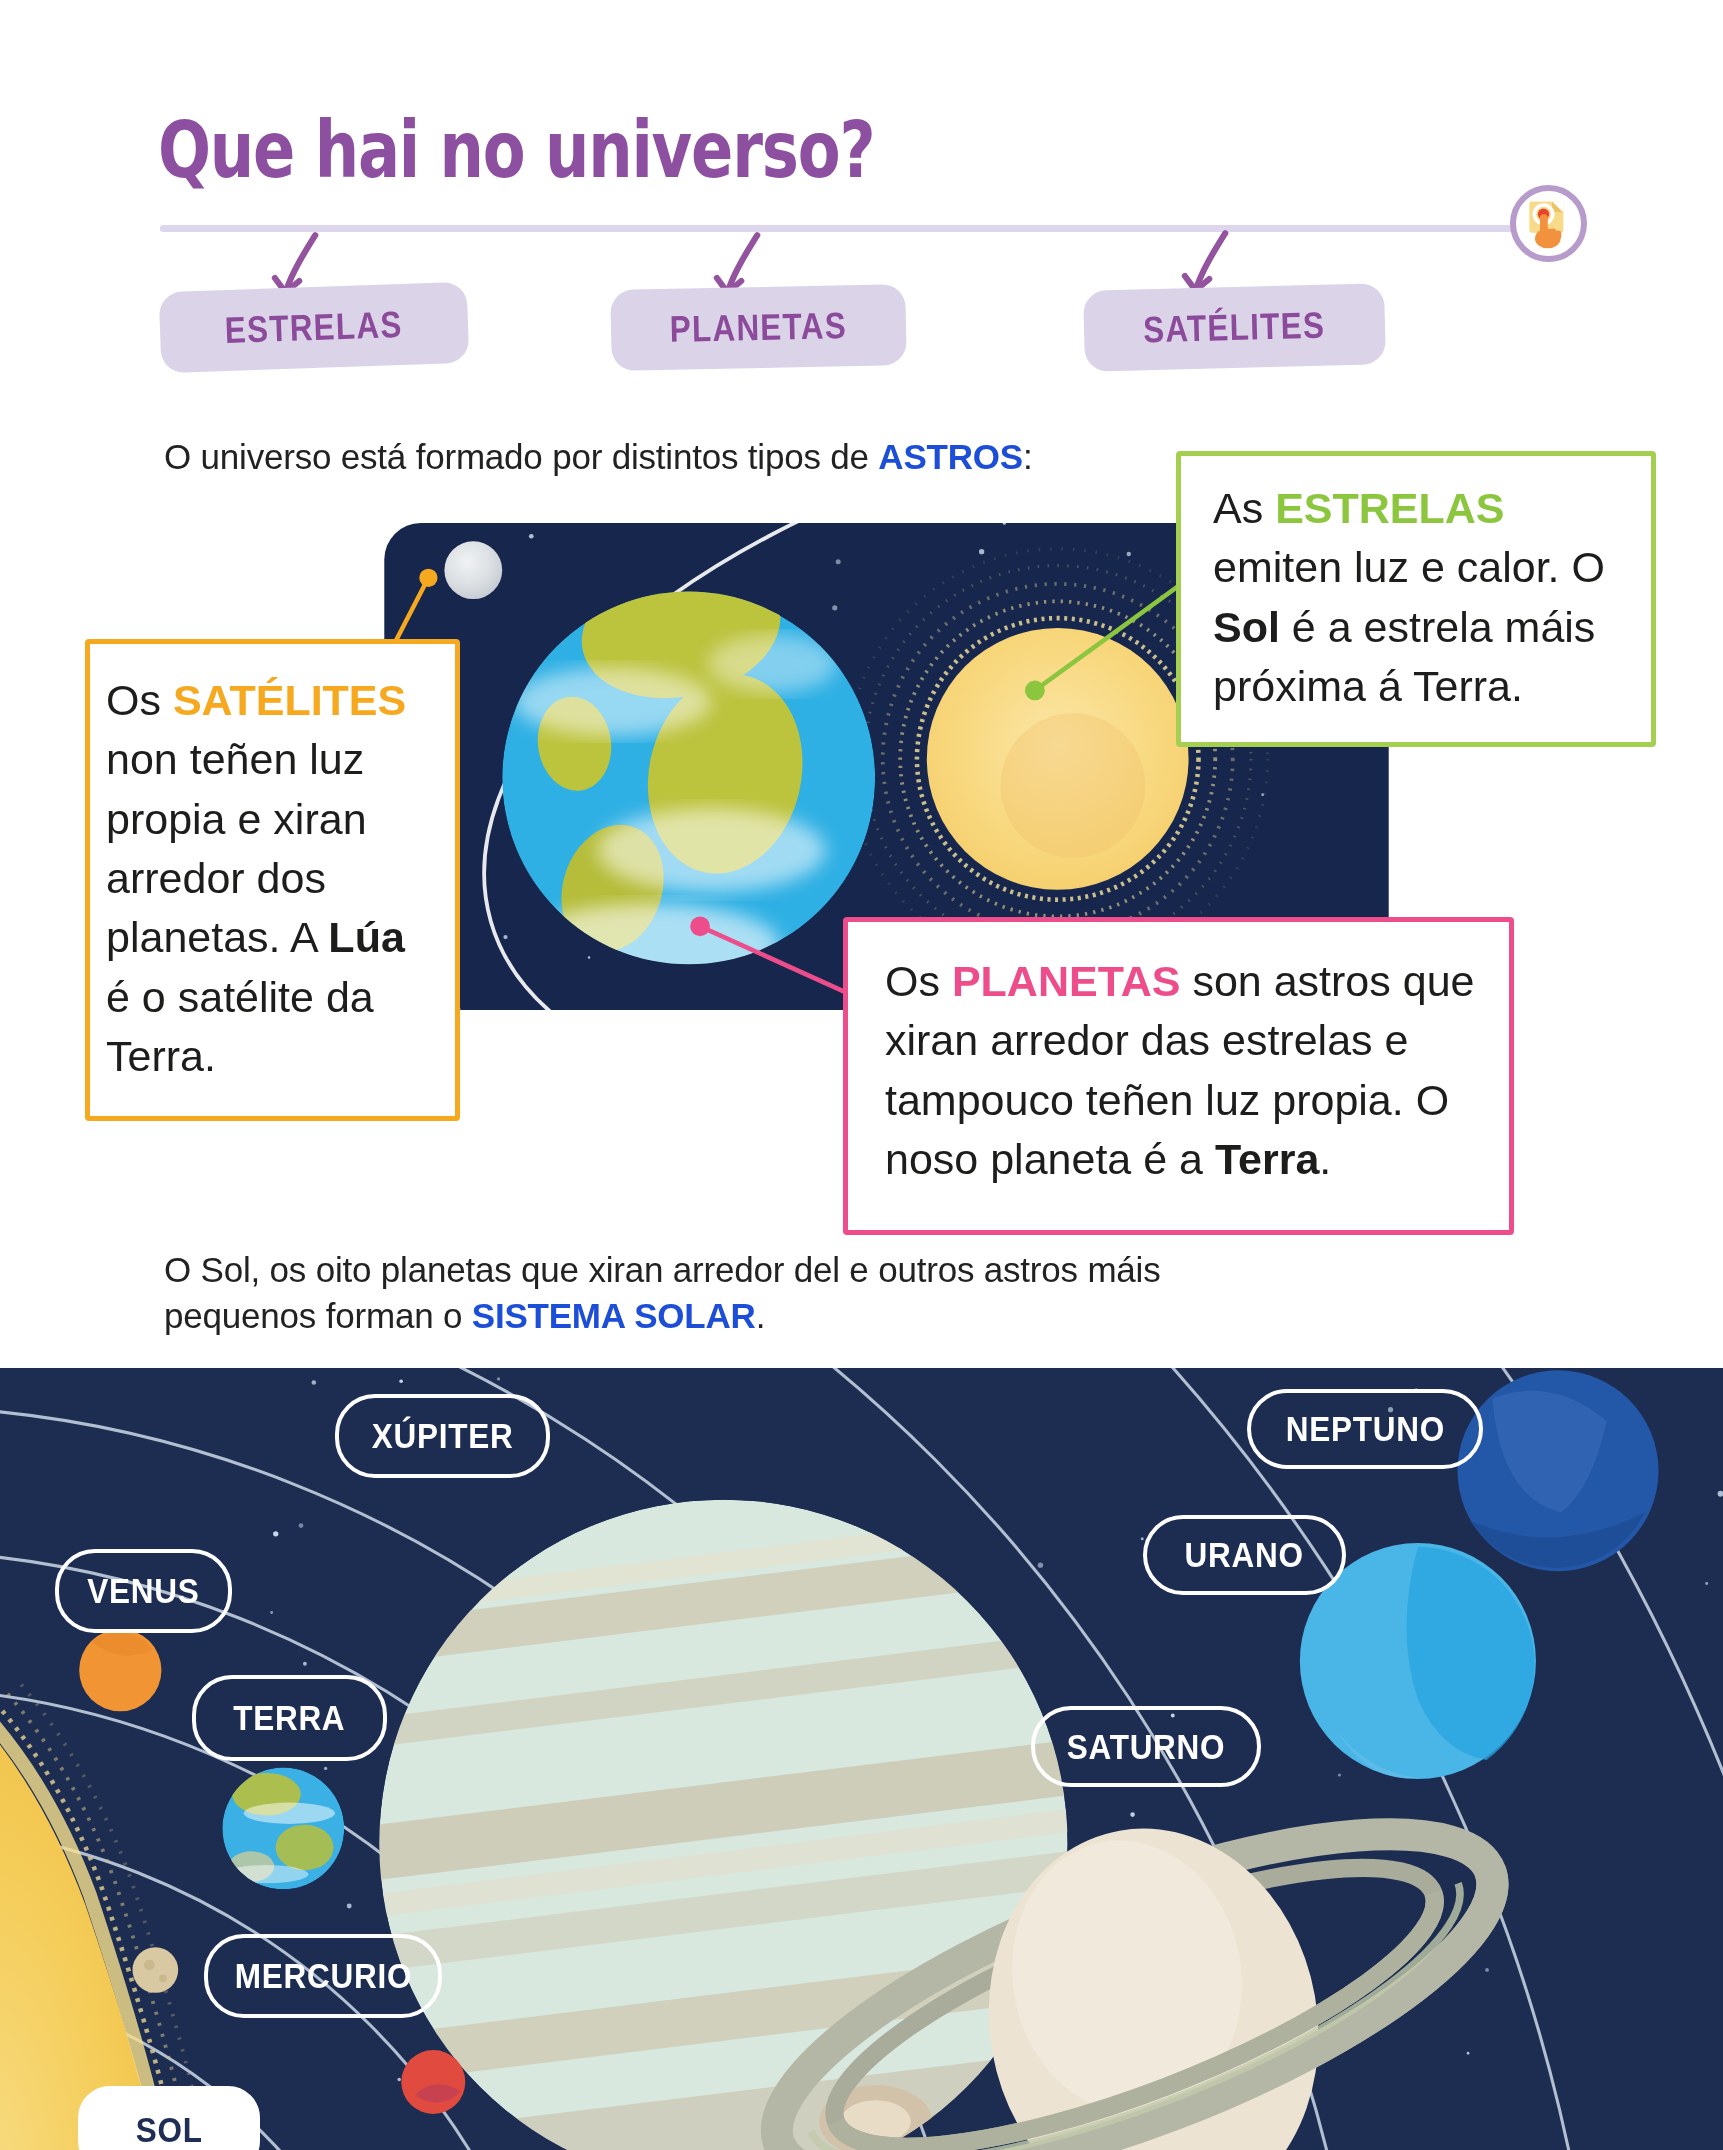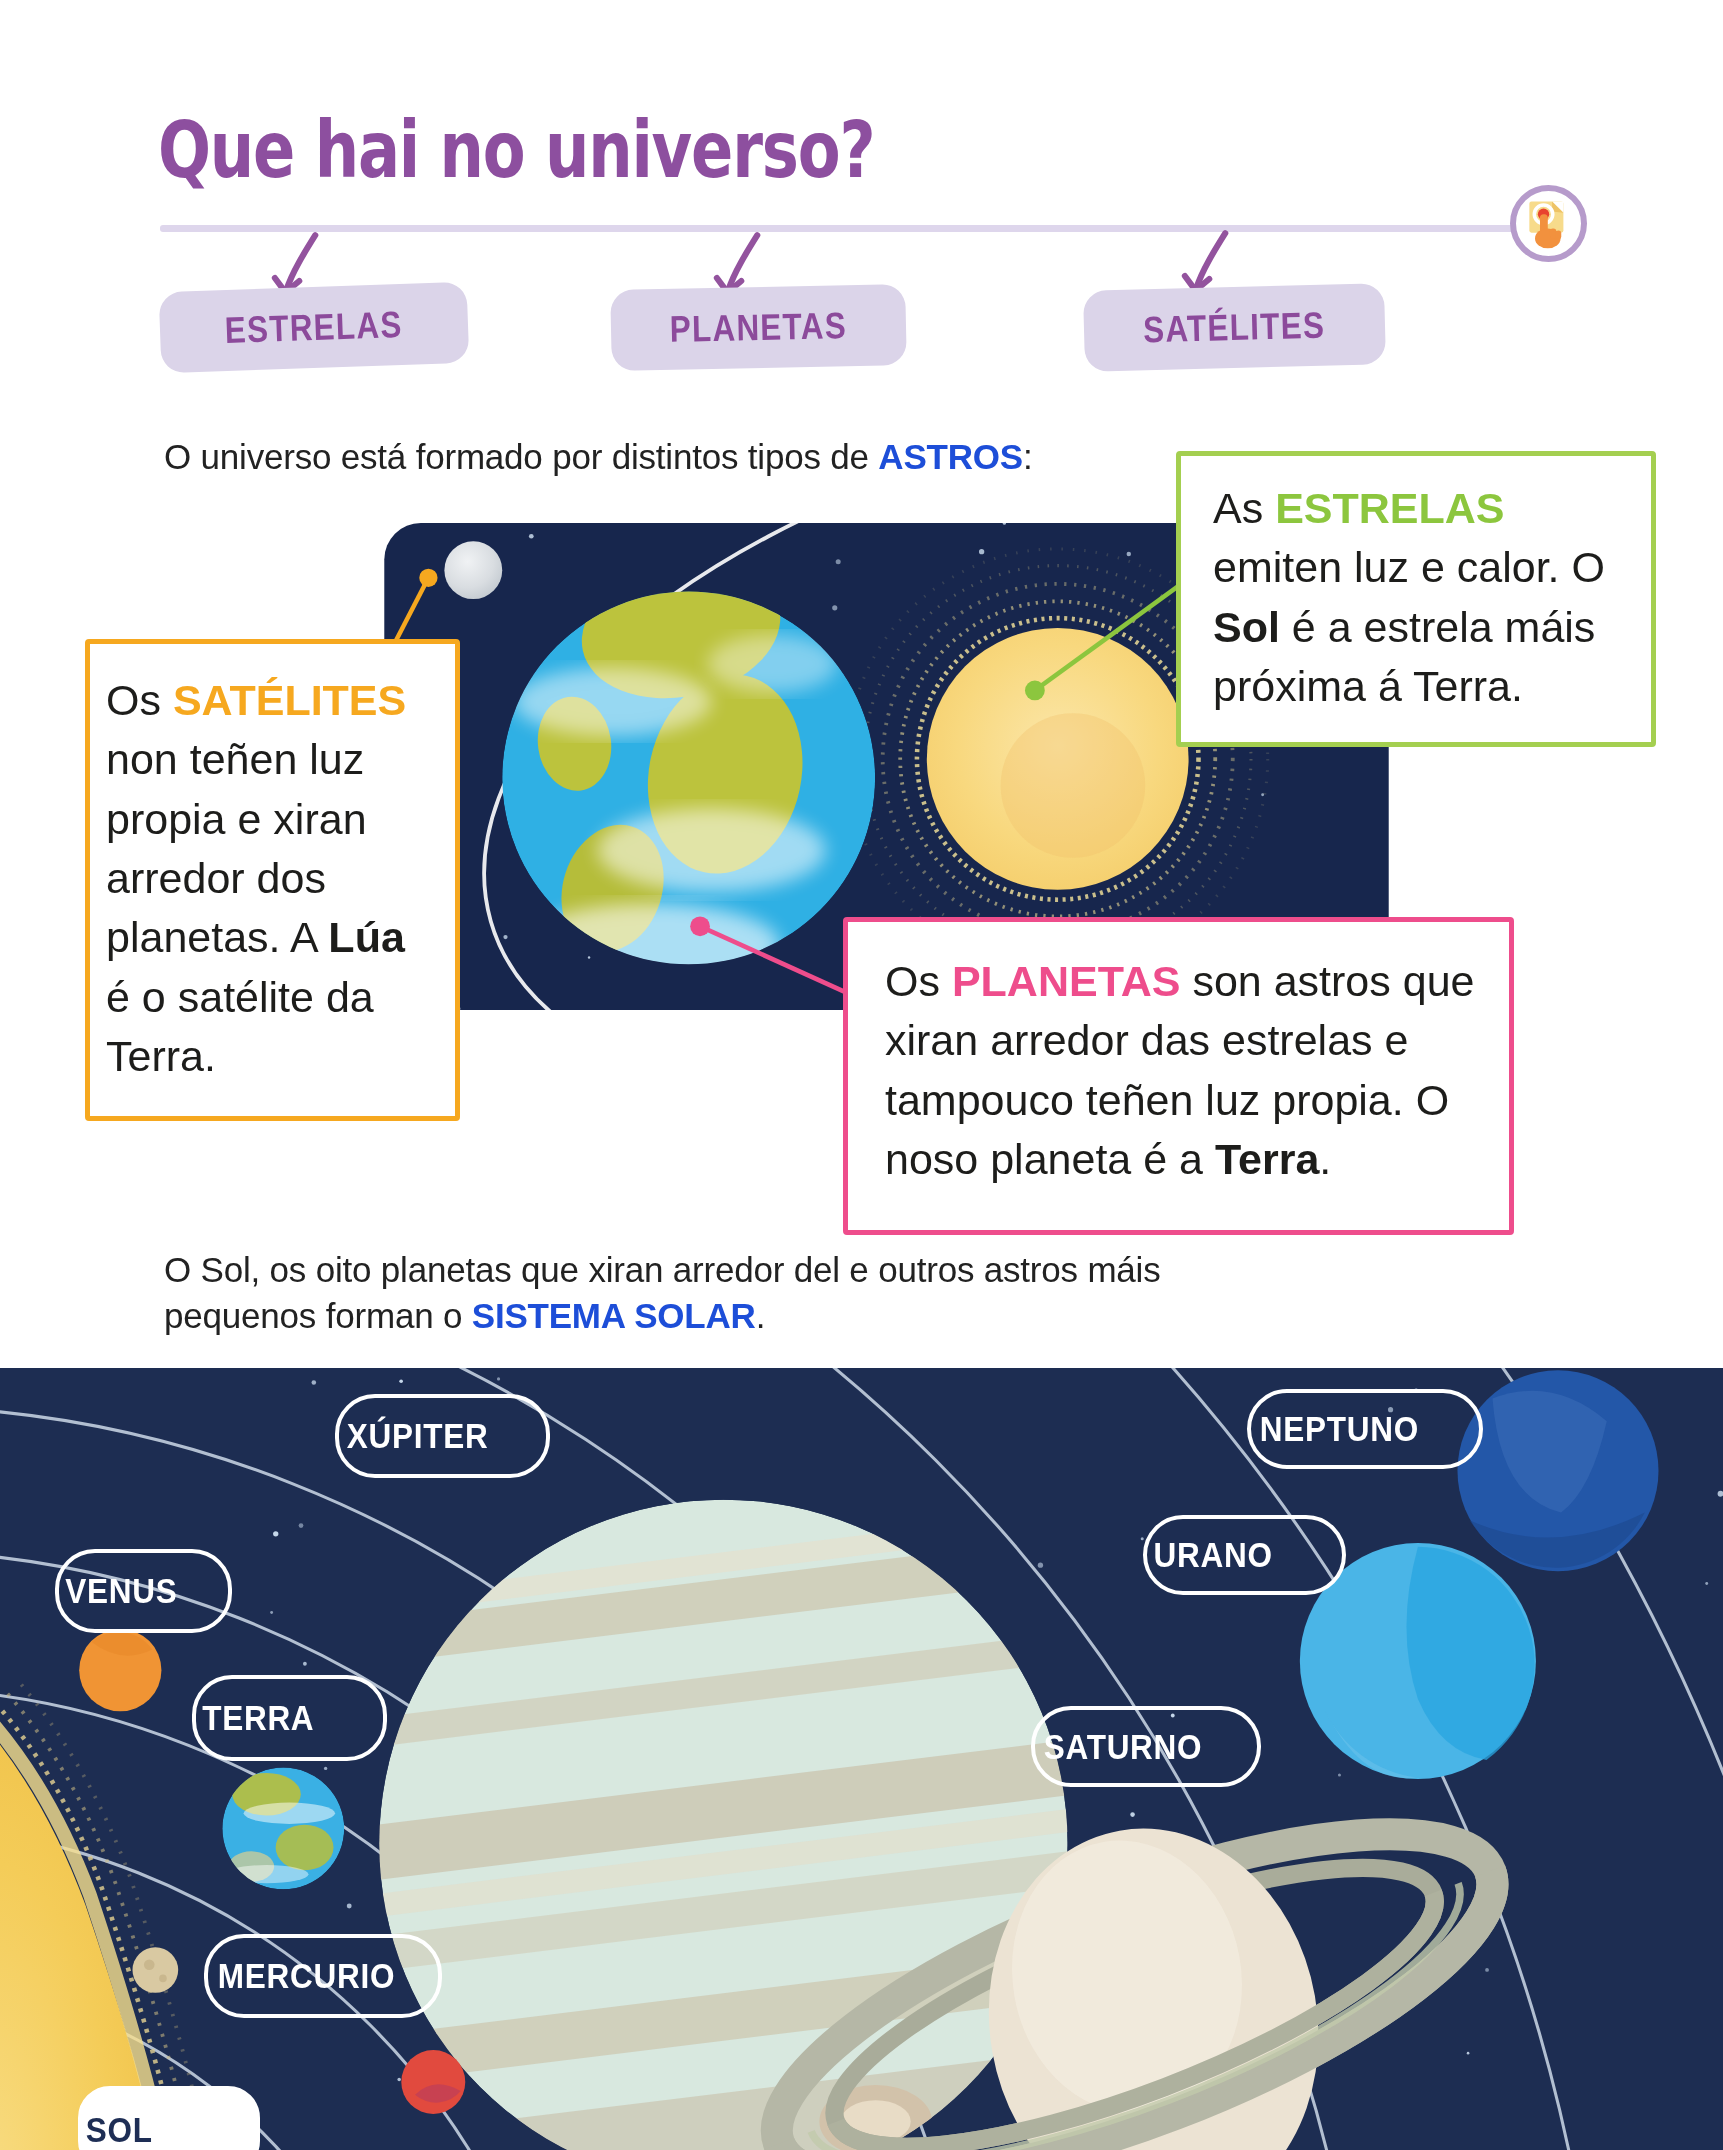--- a/index.html
+++ b/index.html
@@ -27,21 +27,21 @@
   .co-green{left:1176px;top:411px;width:480px;border:5.3px solid #a4cf50;padding:23px 30px 26px 32px;box-sizing:border-box;}
   .co-orange{left:85px;top:599px;width:375px;border:5.3px solid #f6a81f;padding:27px 26px 30px 16px;box-sizing:border-box;}
   .co-pink{left:843px;top:877px;width:671px;border:5.3px solid #ee4d8c;padding:30px 33px 41px 37px;box-sizing:border-box;}
   .hl-green{color:#8cc63e;font-weight:bold;}
   .hl-orange{color:#f6a81f;font-weight:bold;}
   .hl-pink{color:#ee4d8c;font-weight:bold;}
   .bold-dark{font-weight:bold;color:#1d1d1b;}
   
   .fig2{position:absolute;left:0;top:1328px;width:1724px;height:822px;z-index:1;}
   .planet-label{position:absolute;z-index:2;border:4.6px solid #ffffff;border-radius:40px;
-        display:flex;align-items:center;color:#ffffff;
+        display:flex;align-items:center;justify-content:center;color:#ffffff;
         font-weight:bold;font-size:35px;letter-spacing:0.8px;background:transparent;}
   .planet-label span{transform:scaleX(.9);white-space:nowrap;}
   .label-sol{background:#ffffff;color:#1e2e55;border-color:#ffffff;}
 </style>
 </head>
 <body>
 
 <div id="page">
 
   <div class="title">Que hai no universo?</div>

